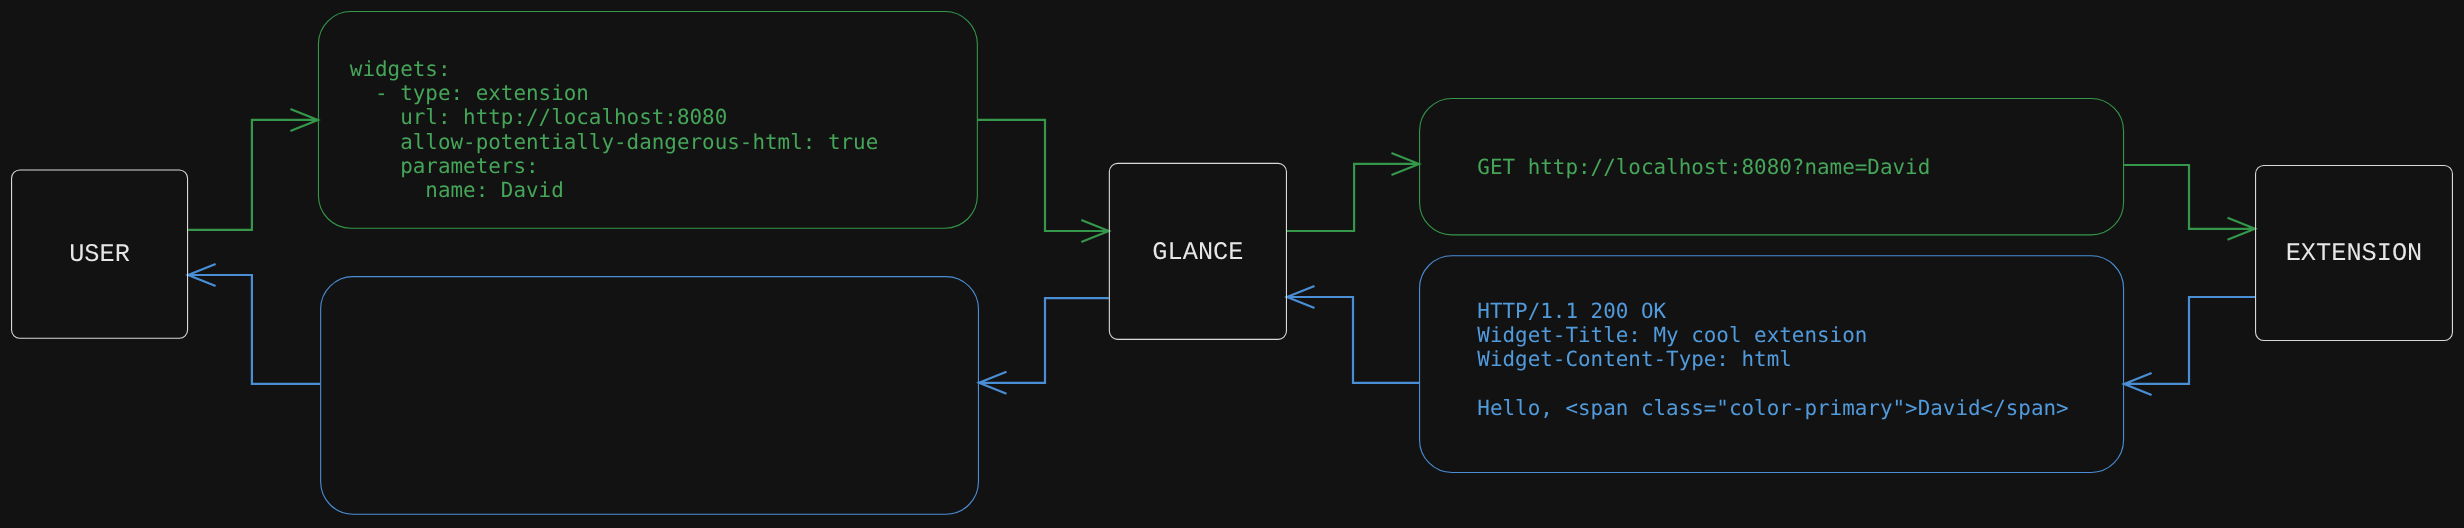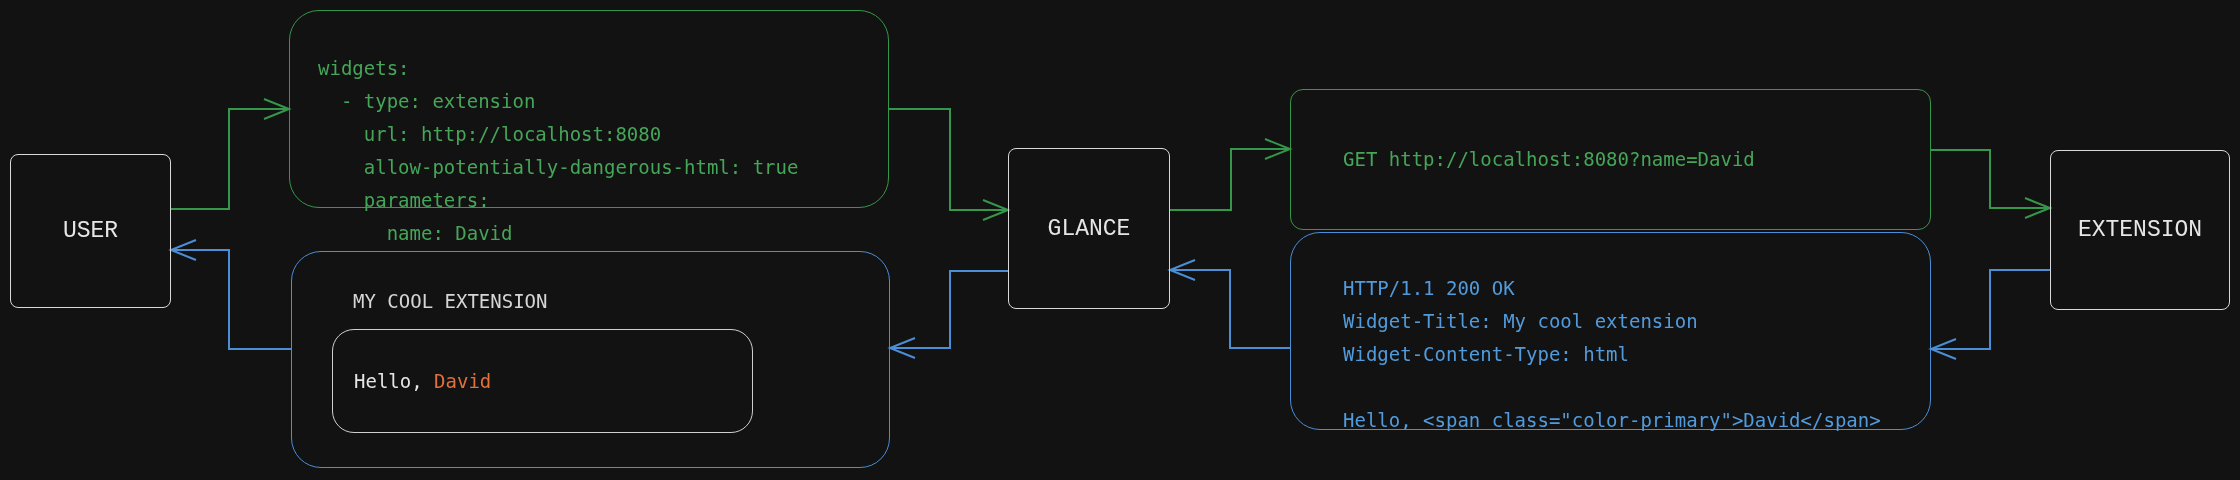--- a/index.html
+++ b/index.html
@@ -32,27 +32,27 @@
   }
   #node-user{left:10px;top:154px;width:161px;height:154px;}
   #node-glance{left:1008px;top:148px;width:162px;height:161px;text-align:center;}
   #node-extension{left:2050px;top:150px;width:180px;height:160px;}
 
   
   .msg-box{border-radius:30px;background:transparent;}
   .green-box{border:1.5px solid var(--request-flow-green);}
   .blue-box{border:1.5px solid var(--response-flow-blue);}
   #config-box{left:289px;top:10px;width:600px;height:198px;}
-  #request-box{left:1290px;top:89px;width:641px;height:141px;display:flex;align-items:center;border-radius:13px;}
+  #request-box{left:1290px;top:89px;width:641px;height:125px;display:flex;align-items:center;}
   #response-box{left:1290px;top:232px;width:641px;height:198px;}
   #widget-box{left:291px;top:251px;width:599px;height:217px;}
 
   .code{
     white-space:pre;
-    font-size:19px;line-height:33px;
+    font-size:19px;line-height:22px;
     position:absolute;
   }
   .green-text{color:var(--request-text-green);}
   .blue-text{color:var(--response-text-blue);}
   #config-code{left:28px;top:41px;}
   #request-line{position:static;margin-left:52px;}
   #response-code{left:52px;top:39px;}
 
   
   #widget-title{
@@ -112,17 +112,13 @@
 
 <div id="response-box" class="abs msg-box blue-box">
   <div id="response-code" class="code blue-text">HTTP/1.1 200 OK
 Widget-Title: My cool extension
 Widget-Content-Type: html
 
 Hello, &lt;span class="color-primary"&gt;David&lt;/span&gt;</div>
 </div>
 
 <div id="widget-box" class="abs msg-box blue-box">
-  <div id="widget-title">MY COOL EXTENSION</div>
-  <div id="widget-inner">
-    <div id="widget-greeting"><span>Hello, </span><span class="name">David</span></div>
-  </div>
 </div>
 
 </body></html>

